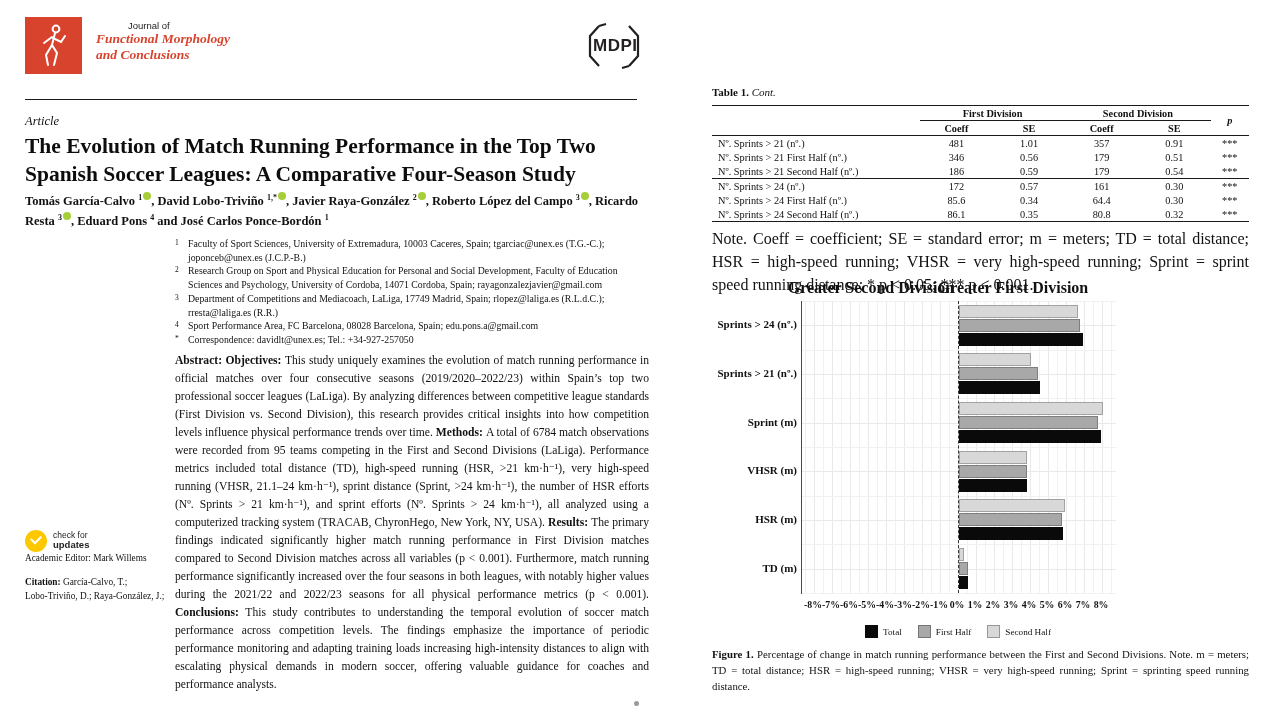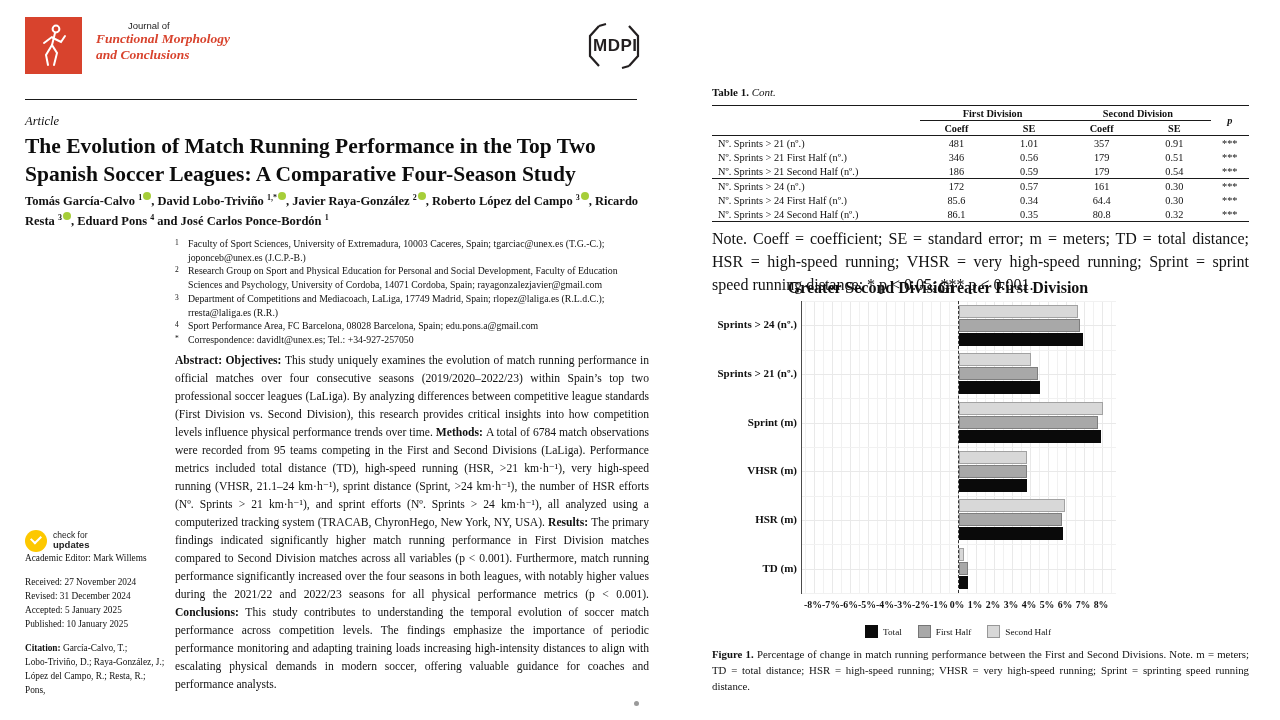--- a/index.html
+++ b/index.html
@@ -131,30 +131,23 @@
 
 <div class="abs" id="sidebar">
   <div id="badge">
     <div id="badge-circle"></div>
     <div id="badge-text">
       <div>check for</div>
       <b>updates</b>
     </div>
   </div>
   <div id="editor">Academic Editor: Mark Willems</div>
-  <div id="dates">
-      <div>Received: 27 November 2024</div>
-      <div>Revised: 31 December 2024</div>
-      <div>Accepted: 5 January 2025</div>
-      <div>Published: 10 January 2025</div>
-    </div>
   <div id="citation-block">
       <div><span class="cite-label">Citation: </span>García-Calvo, T.;</div>
       <div>Lobo-Triviño, D.; Raya-González, J.;</div>
-      <div>López del Campo, R.; Resta, R.; Pons,</div>
     </div>
 </div>
 <div class="abs" id="page-dot"></div>
 
 <div class="abs" id="table-block">
   <div id="table-caption">
     <b>Table 1.</b>
     <i>Cont.</i>
   </div>
   <table id="data-table">

